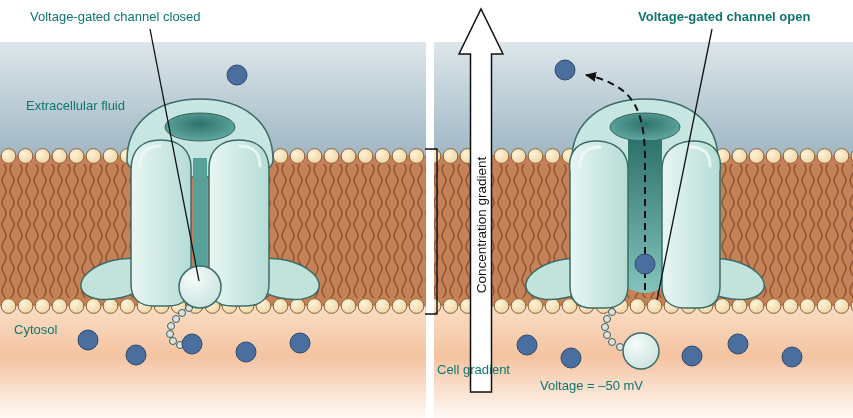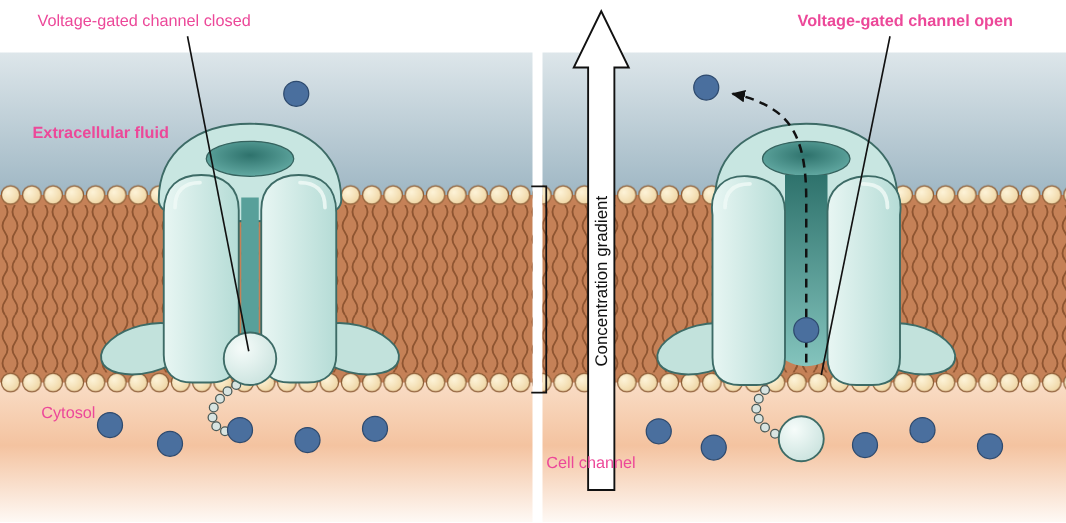--- a/index.html
+++ b/index.html
@@ -6,21 +6,21 @@
   #canvas{
     position:relative;
     width:853px;height:418px;
     background:#fff;
     font-family:"Liberation Sans", sans-serif;
     overflow:hidden;
   }
   #diagram-svg{position:absolute;left:0;top:0;}
   .lbl{
     position:absolute;
-    color:#ec4899;
+    color:#0f766e;
     font-size:13px;
     line-height:1.25;
     white-space:nowrap;
   }
   .lbl.wrap{white-space:normal;}
 </style>
 </head>
 <body>
 
 <div id="canvas">
@@ -177,21 +177,22 @@
   </g>
 
   <line x1="150" y1="29" x2="199" y2="281" stroke="#111" stroke-width="1.3"></line>
   <line x1="712" y1="29" x2="657" y2="300" stroke="#111" stroke-width="1.3"></line>
 </svg>
 
 <div class="lbl" style="left:30px;top:9px;">Voltage-gated channel closed</div>
 
 <div class="lbl" style="left:638px;top:9px;font-weight:bold;">Voltage-gated channel open</div>
 
-<div class="lbl" style="left:26px;top:98px;font-weight:bold;">Extracellular fluid</div>
+<div class="lbl" style="left:26px;top:98px;">Extracellular fluid</div>
 
-<div class="lbl" style="left:33px;top:322px;">Cytosol</div>
+<div class="lbl" style="left:14px;top:322px;">Cytosol</div>
 
 
+<div class="lbl" style="left:540px;top:378px;">Voltage = –50 mV</div>
 
-<div class="lbl wrap" style="left:437px;top:362px;width:78px;">Cell channel</div>
+<div class="lbl wrap" style="left:437px;top:362px;width:78px;">Cell gradient</div>
 
 </div>
 
 </body></html>

